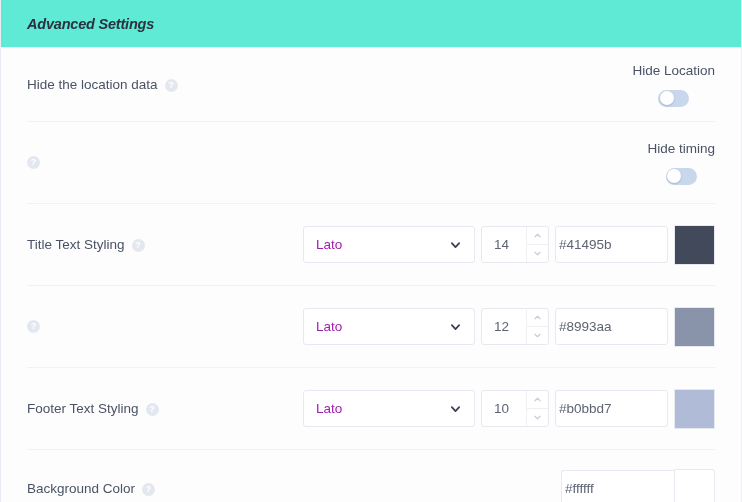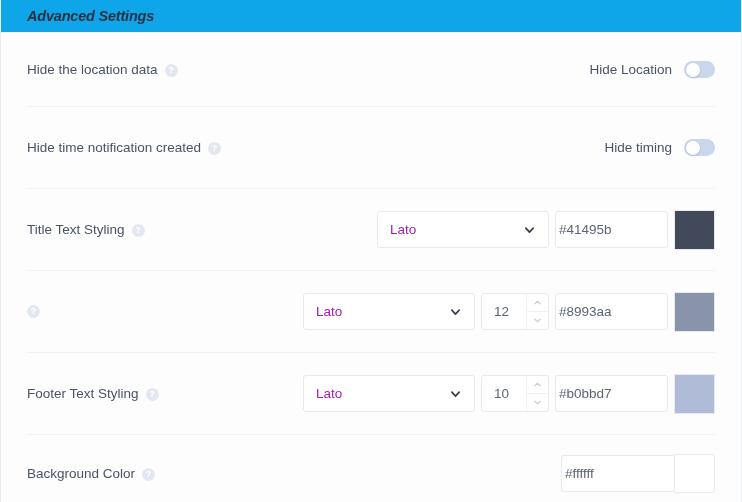--- a/index.html
+++ b/index.html
@@ -22,22 +22,22 @@
     height: 502px;
     box-sizing: border-box;
     background: #fdfdfe;
     border-left: 1px solid #e9edf3;
     border-right: 1px solid #eceff4;
     overflow: hidden;
   }
 
   
   .panel-header {
-    height: 33px;
-    background: #0ea5e9;
+    height: 48px;
+    background: #5eead4;
     border-bottom: 1px solid #eef1f6;
     display: flex;
     align-items: center;
     padding-left: 26px;
     box-sizing: border-box;
   }
   .panel-title {
     font-size: 14.5px;
     font-weight: bold;
     font-style: italic;
@@ -95,20 +95,21 @@
   .row-controls {
     display: flex;
     align-items: center;
   }
 
   
   .toggle-wrap {
     display: flex;
     align-items: center;
     gap: 12px;
+    flex-direction: column;
   }
   .toggle-label {
     font-size: 13.5px;
     color: #4a5364;
     white-space: nowrap;
   }
   .toggle {
     position: relative;
     width: 31px;
     height: 17px;
@@ -249,21 +250,20 @@
           <span class="toggle-label">Hide Location</span>
           <div class="toggle">
             <div class="knob"></div>
           </div>
         </div>
       </div>
     </div>
 
     <div class="row">
       <div class="row-label">
-        <span>Hide time notification created</span>
         <span class="help-icon">?</span>
       </div>
       <div class="row-controls">
         <div class="toggle-wrap">
           <span class="toggle-label">Hide timing</span>
           <div class="toggle">
             <div class="knob"></div>
           </div>
         </div>
       </div>
@@ -277,20 +277,35 @@
       <div class="row-controls">
         <div class="style-cluster">
 
           <div class="select-box">
             <span class="select-value">Lato</span>
             <svg class="chev" viewBox="0 0 12 12">
               <path d="M2 4 L6 8.3 L10 4" fill="none" stroke="#3a4252" stroke-width="1.9" stroke-linecap="round" stroke-linejoin="round"></path>
             </svg>
           </div>
 
+          <div class="number-box">
+            <span class="number-value">14</span>
+            <div class="spinner">
+              <div class="spin-btn">
+                <svg viewBox="0 0 12 12">
+                  <path d="M2.6 7.6 L6 4.3 L9.4 7.6" fill="none" stroke="#c9ced8" stroke-width="1.7" stroke-linecap="round" stroke-linejoin="round"></path>
+                </svg>
+              </div>
+              <div class="spin-btn">
+                <svg viewBox="0 0 12 12">
+                  <path d="M2.6 4.4 L6 7.7 L9.4 4.4" fill="none" stroke="#c9ced8" stroke-width="1.7" stroke-linecap="round" stroke-linejoin="round"></path>
+                </svg>
+              </div>
+            </div>
+          </div>
 
           <div class="color-box">
             <span class="color-value">#41495b</span>
           </div>
           <div class="swatch" style="background:#41495b"></div>
 
         </div>
       </div>
     </div>
 

